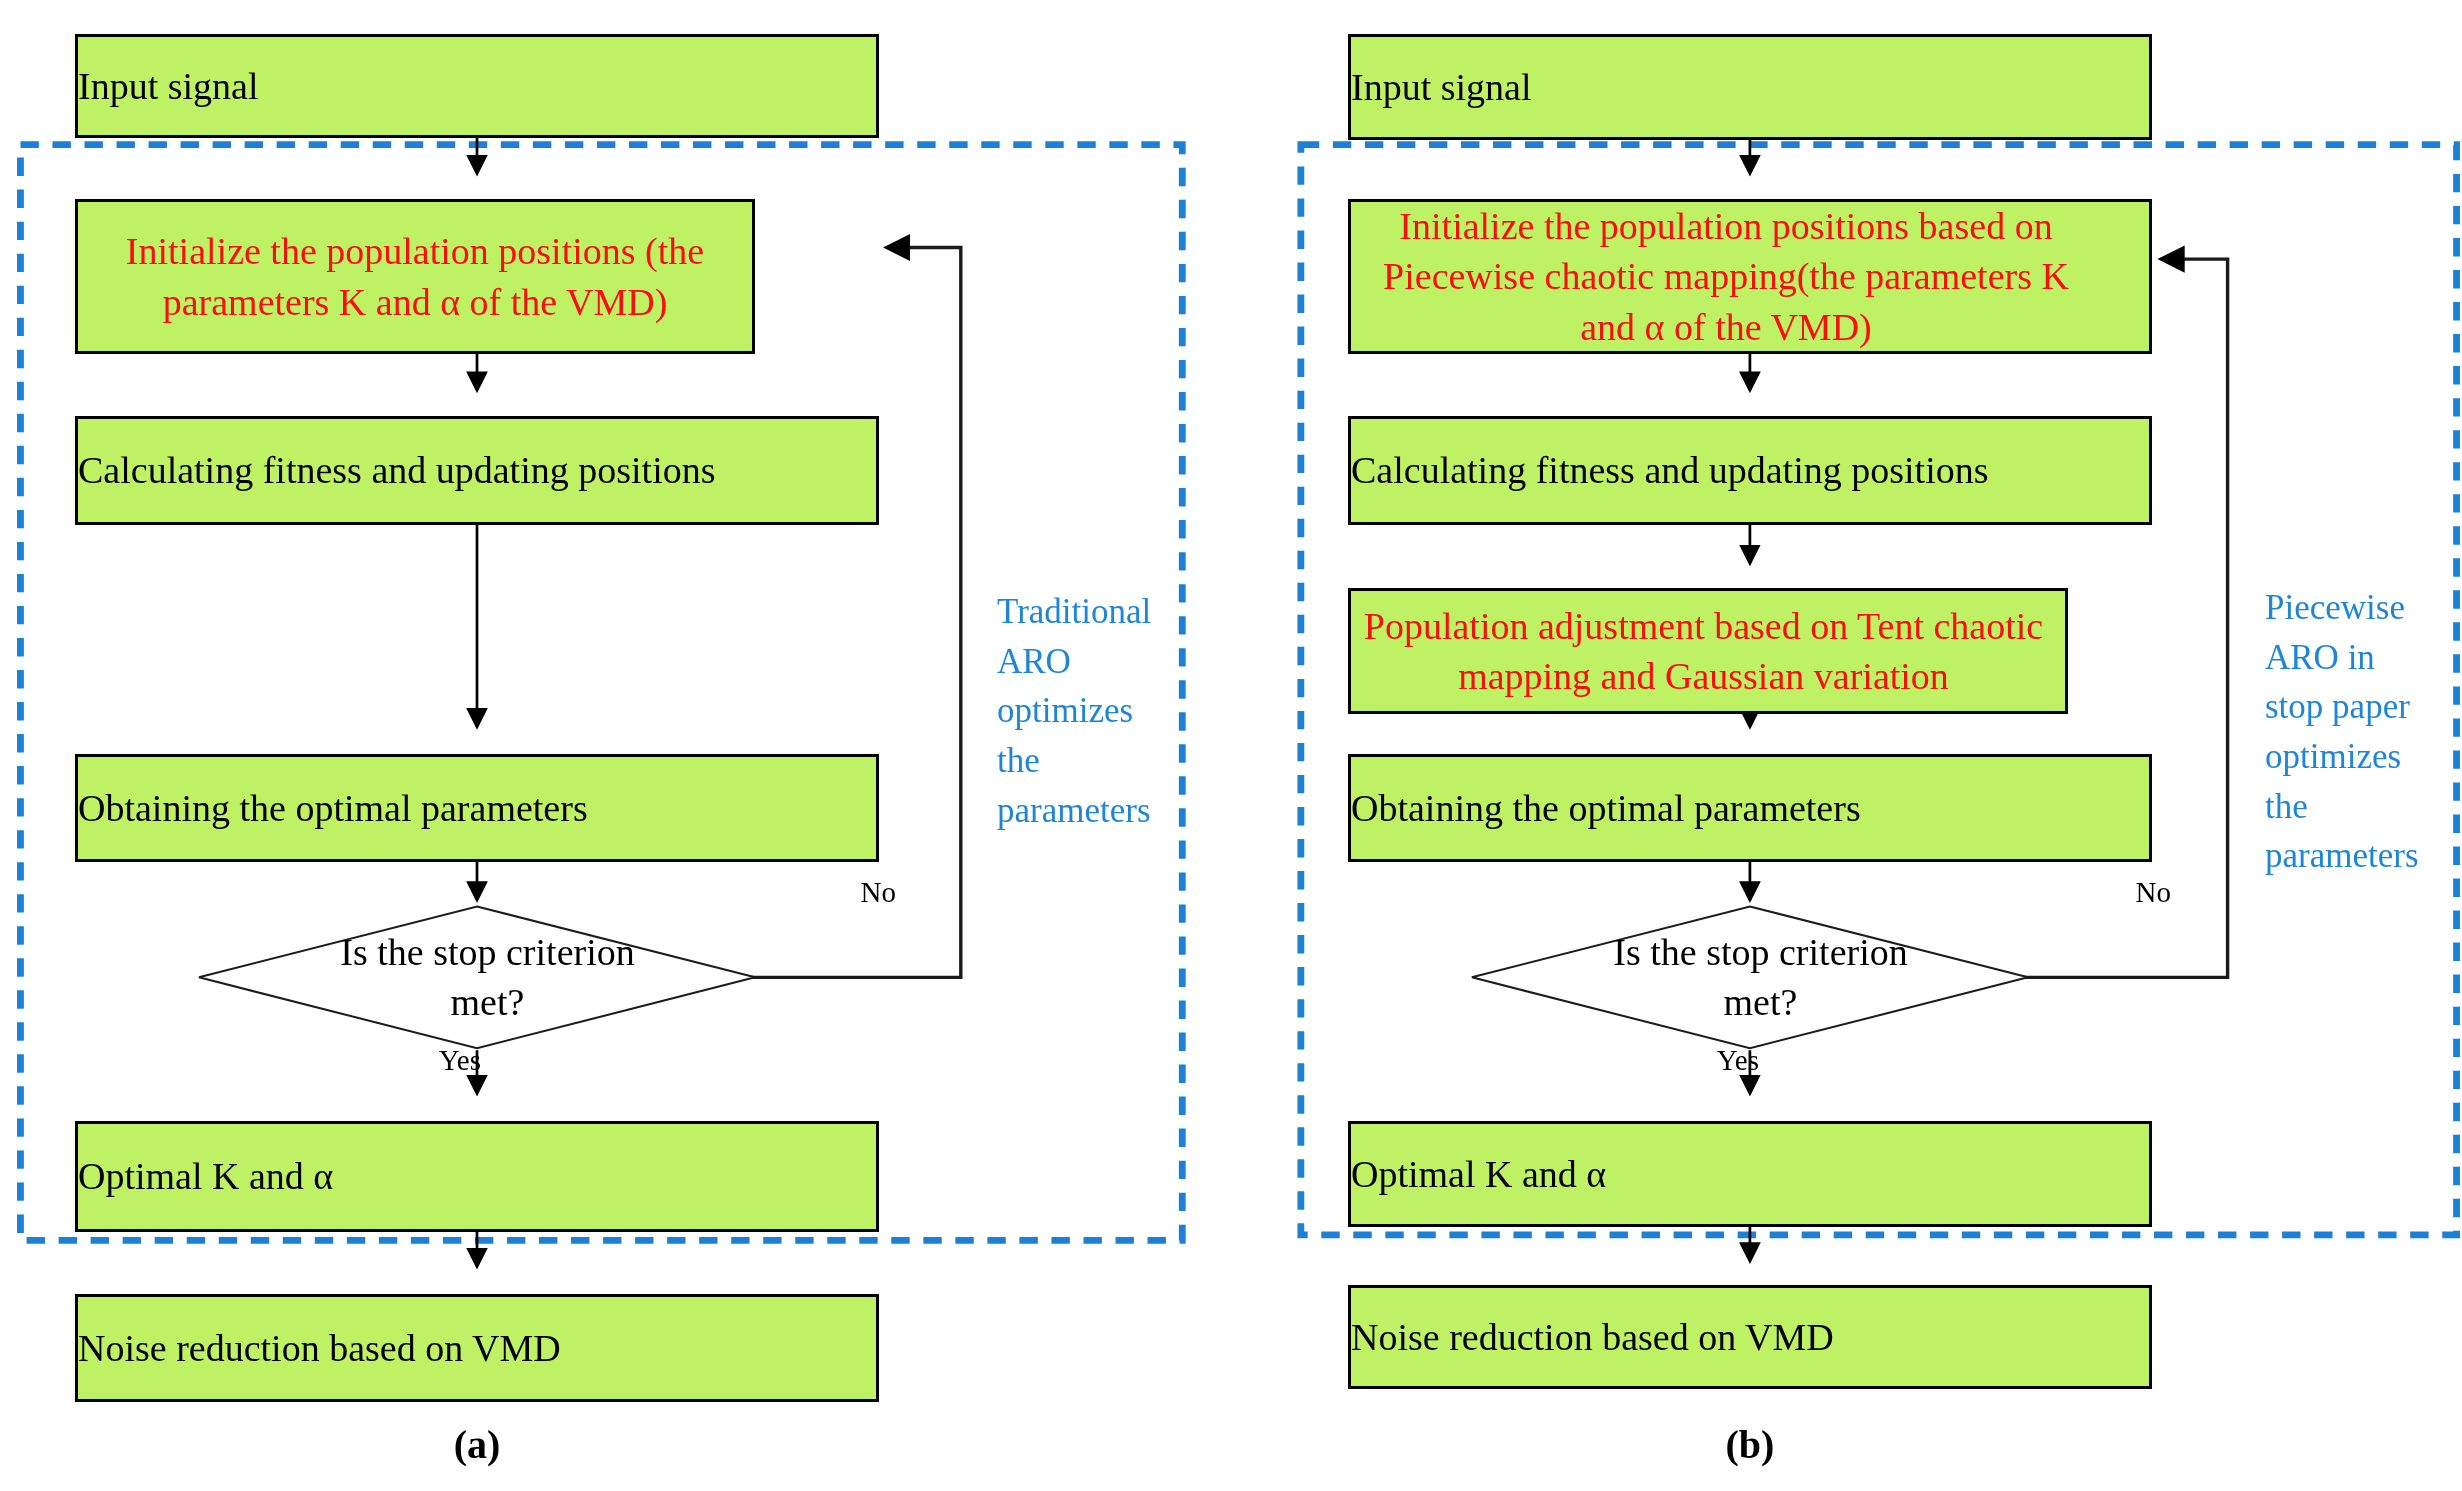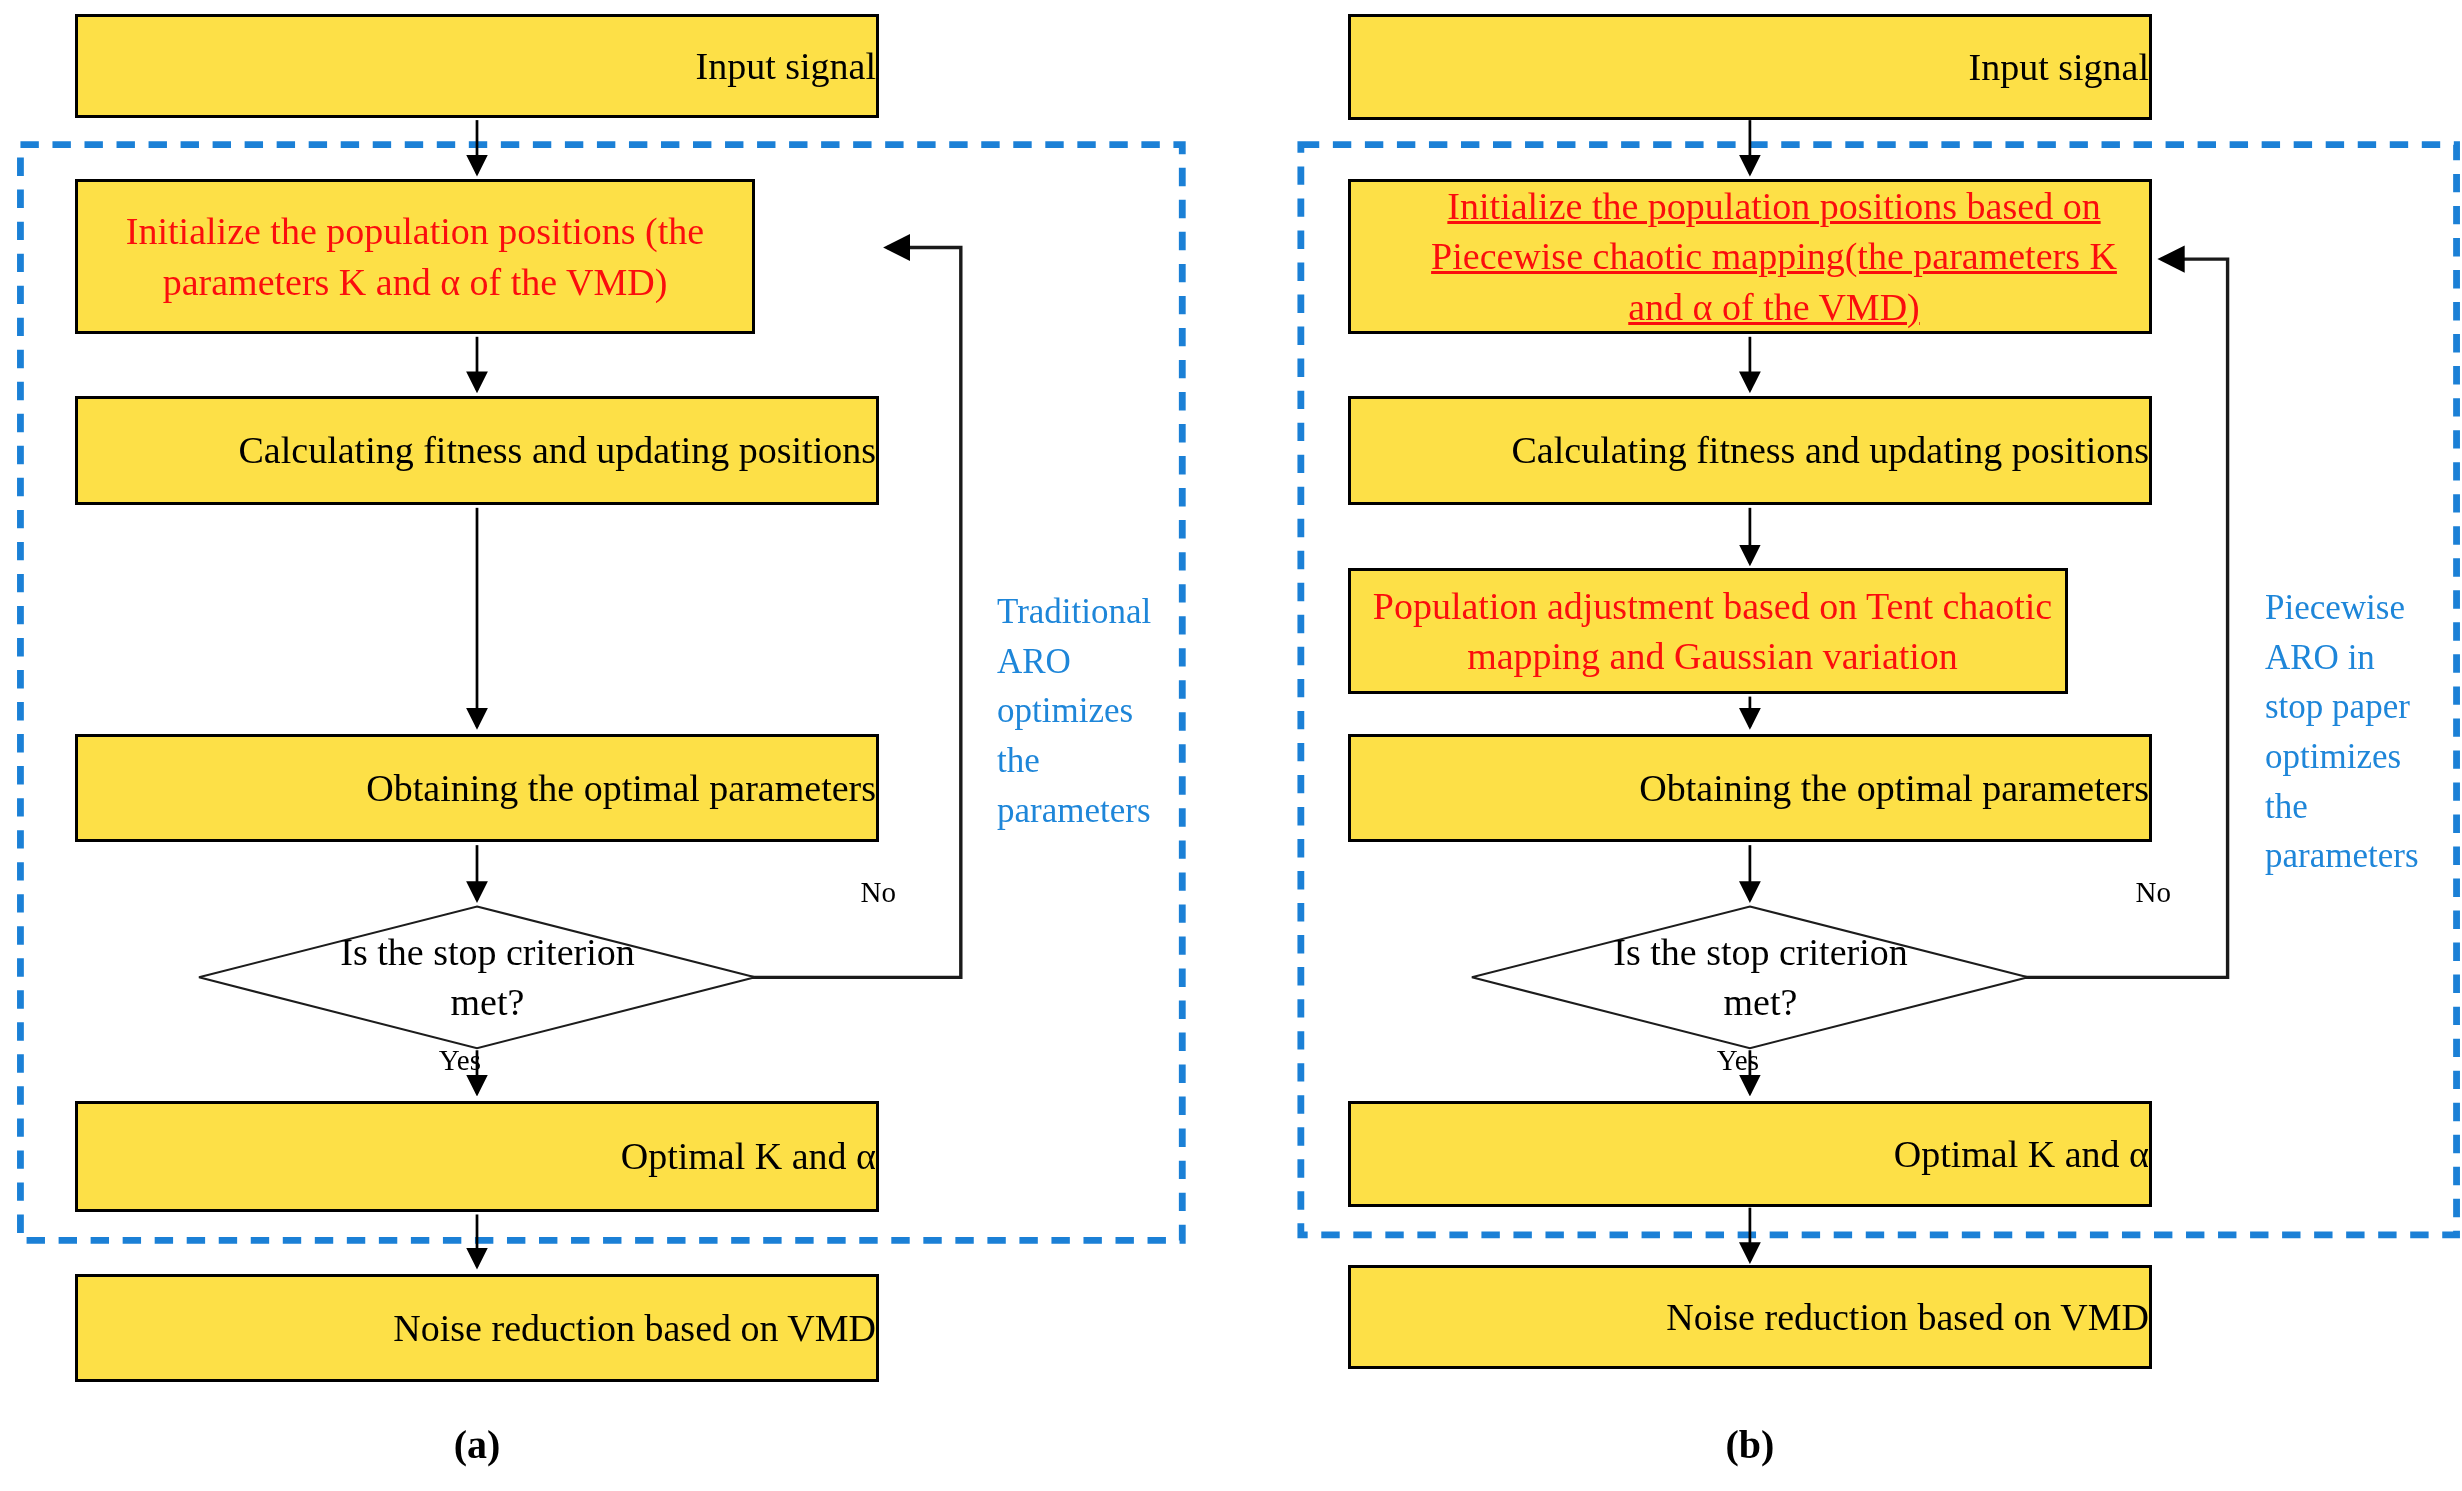--- a/index.html
+++ b/index.html
@@ -10,30 +10,31 @@
     background: #ffffff;
     font-family: "Liberation Serif", "DejaVu Serif", serif;
     color: #000;
     overflow: hidden;
   }
   .layer { position: absolute; top: 0; left: 0; width: 2462px; height: 1492px; }
 
   
   .box {
     position: absolute;
-    background: #fde047;
+    background: #bef264;
     border: 3.4px solid var(--box-border, #000);
     display: flex;
     align-items: center;
-    justify-content: flex-end;
+    justify-content: flex-start;
     text-align: center;
     font-size: 38px;
     line-height: 1.32;
     box-sizing: border-box;
     z-index: 3;
+    margin-top: 20px;
   }
   .box .inner { display: block; }
   .red { color: var(--highlight-text, #ff0000); }
 
   
   .decision-label {
     position: absolute;
     display: flex;
     align-items: center;
     justify-content: flex-end;
@@ -172,21 +173,21 @@
 
     <div class="caption" style="left:402px; top:1421px; width:150px;">(a)</div>
   </div>
 
   <div>
     <div class="box" style="left:1348px; top:13.6px; width:804px; height:106px;">
       <span class="inner">Input signal</span>
     </div>
 
     <div class="box red" style="left:1348px; top:179px; width:804px; height:155px;">
-      <span class="inner" style="max-width:750px;text-decoration:underline;">Initialize the population positions based on Piecewise chaotic mapping(the parameters K and α of the VMD)</span>
+      <span class="inner" style="max-width:750px;">Initialize the population positions based on Piecewise chaotic mapping(the parameters K and α of the VMD)</span>
     </div>
 
     <div class="box" style="left:1348px; top:396px; width:804px; height:109px;">
       <span class="inner" style="max-width:647px;">Calculating fitness and updating positions</span>
     </div>
 
     <div class="box red" style="left:1348px; top:568px; width:720px; height:126px;">
       <span class="inner" style="max-width:705px;">Population adjustment based on Tent chaotic mapping and Gaussian variation</span>
     </div>
 

